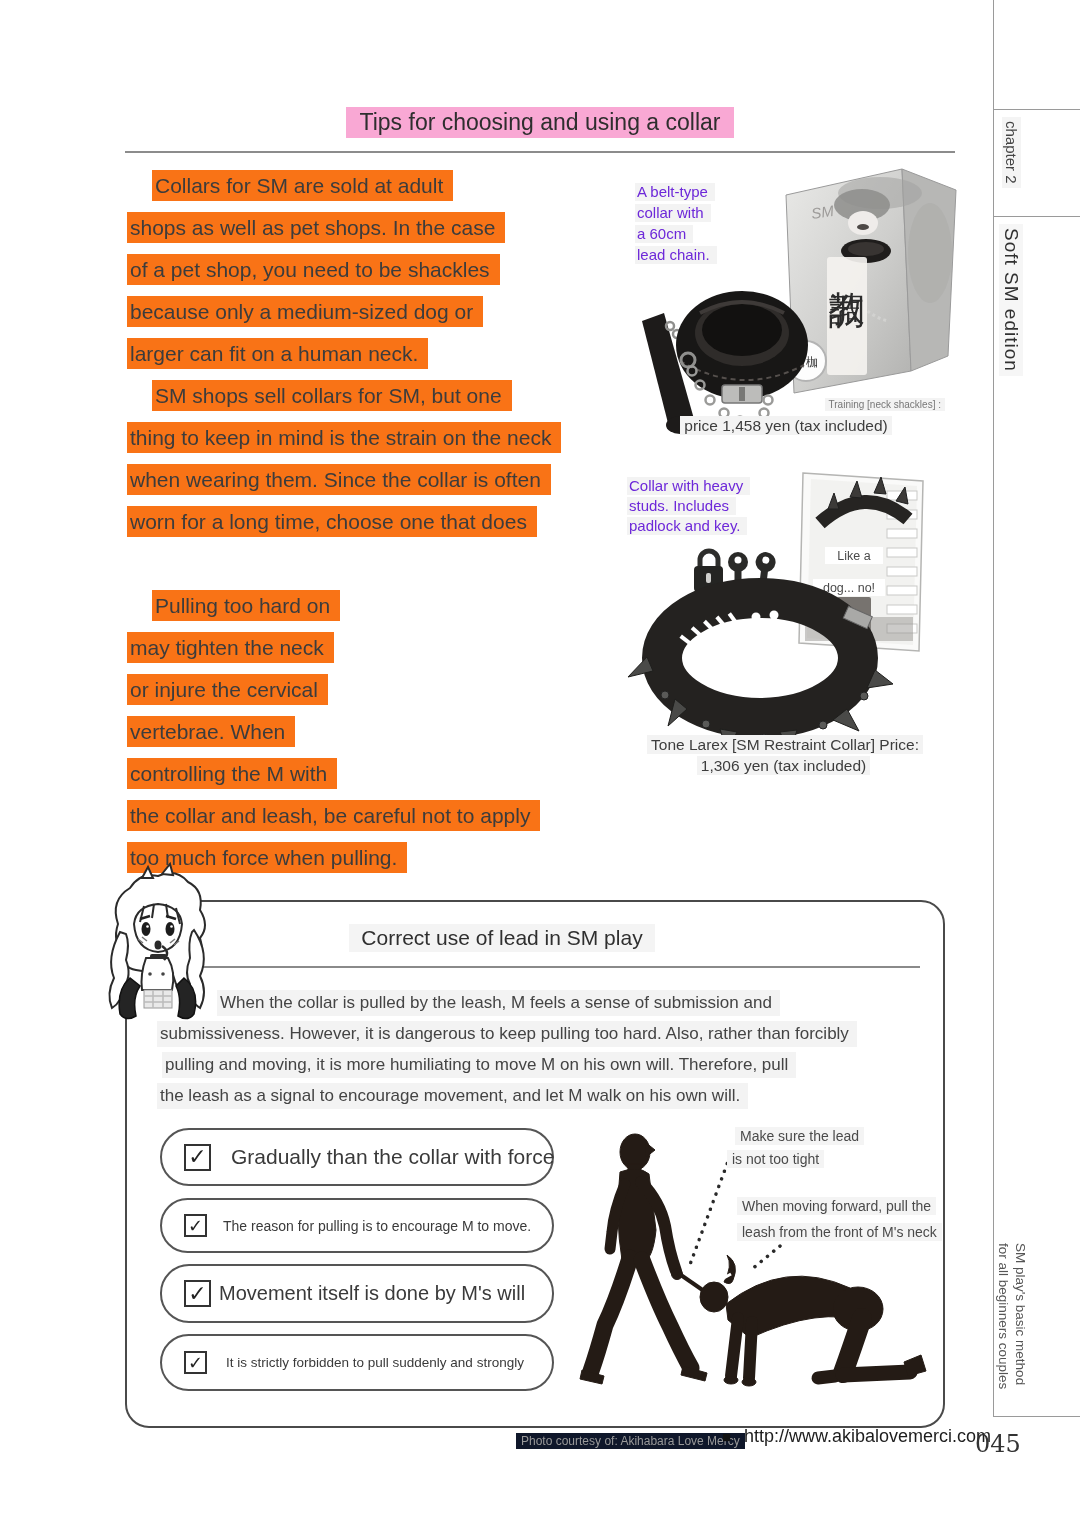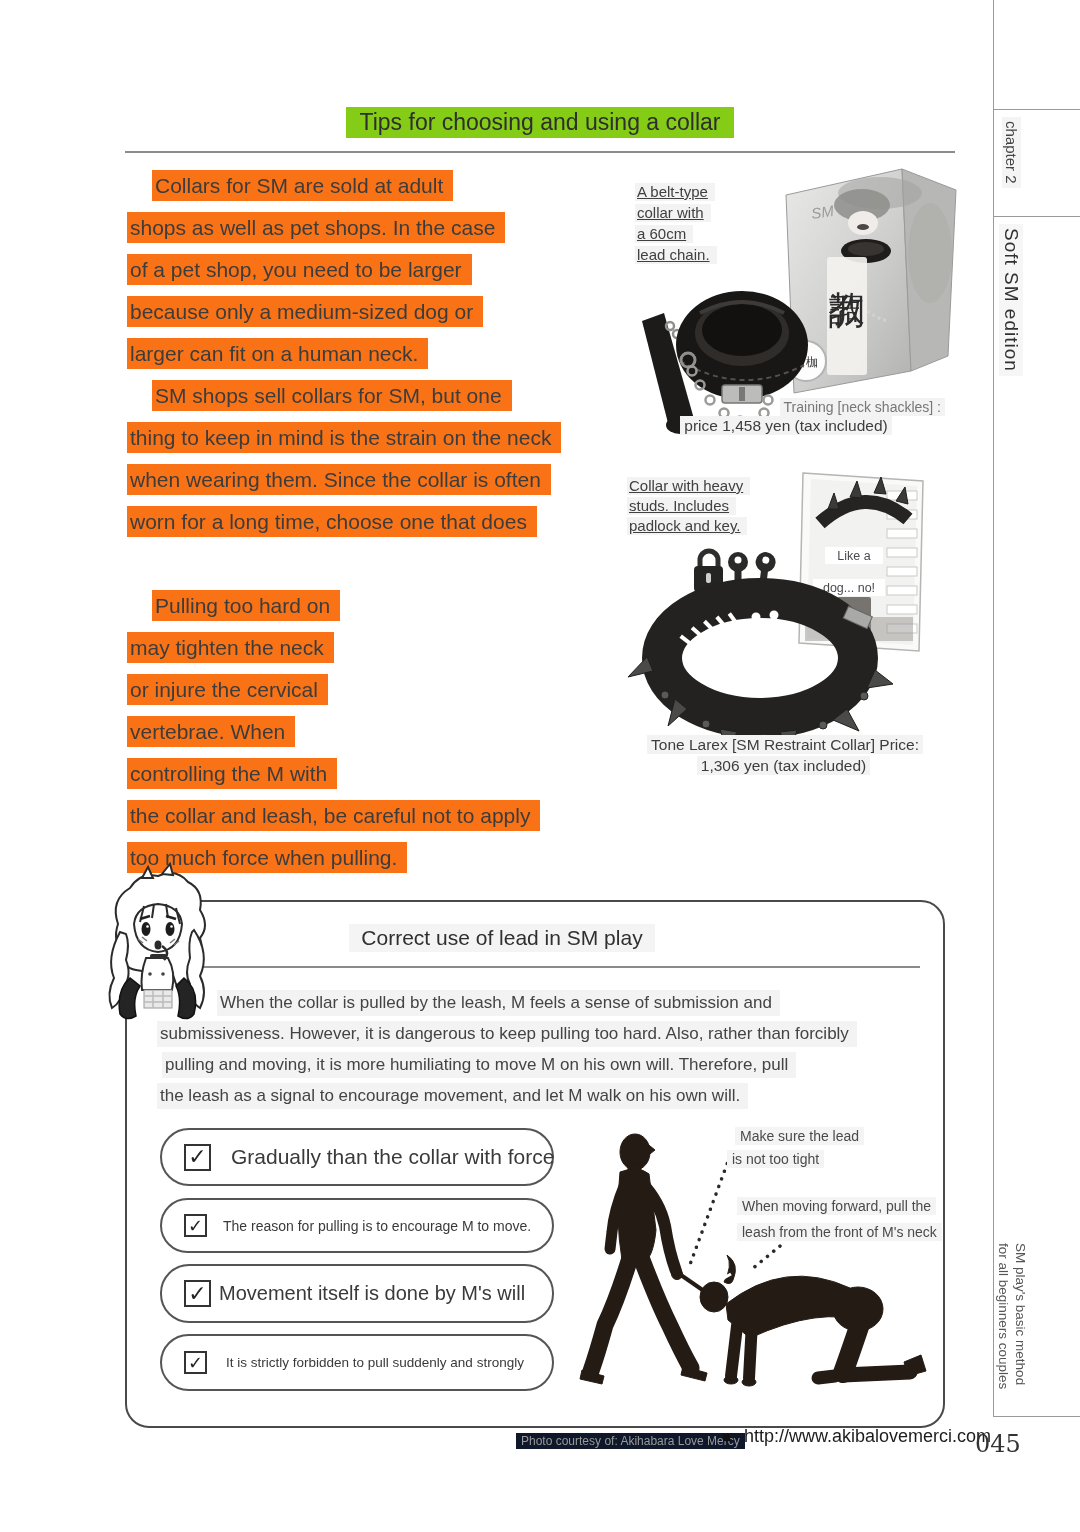--- a/index.html
+++ b/index.html
@@ -1,28 +1,28 @@
 <!DOCTYPE html>
 <html><head>
 <meta charset="utf-8">
 <style>
   html,body{margin:0;padding:0;background:#fff;}
   .page{position:relative;width:1080px;height:1532px;background:#fff;overflow:hidden;
         font-family:"Liberation Sans",sans-serif;color:#3a3a3a;}
   
   .page-title{position:absolute;top:107px;left:60px;width:960px;text-align:center;}
-  .page-title span{display:inline-block;font-size:23px;color:#2e2e2e;background:#84cc16;padding:2px 14px;}
+  .page-title span{display:inline-block;font-size:23px;color:#2e2e2e;background:#f9a8d4;padding:2px 14px;}
   .title-rule{position:absolute;top:151px;left:125px;width:830px;height:2px;background:#8c8c8c;}
   
   .bline{position:absolute;font-size:21px;line-height:29px;white-space:nowrap;color:#3c3c3c;
          background:#f97316;padding:1px 10px 1px 3px;}
   
-  .cap{position:absolute;font-size:15px;line-height:18px;white-space:nowrap;color:#404040;
-       background:#f3f3f3;padding:0 7px 0 2px;text-decoration:underline;}
-  .plabel{position:absolute;text-align:right;font-size:14px;color:#777;white-space:nowrap;}
+  .cap{position:absolute;font-size:15px;line-height:18px;white-space:nowrap;color:#6d28d9;
+       background:#f3f3f3;padding:0 7px 0 2px;}
+  .plabel{position:absolute;text-align:right;font-size:10px;color:#777;white-space:nowrap;}
   .pprice{position:absolute;text-align:center;font-size:15.5px;color:#3d3d3d;white-space:nowrap;}
   .plabel span,.pprice span{background:#f3f3f3;padding:1px 4px;}
   
   .lead-box{position:absolute;left:125px;top:900px;width:816px;height:524px;
             border:2px solid #4a4a4a;border-radius:24px;background:#fff;}
   .lead-title{position:absolute;top:22px;left:0;width:750px;text-align:center;}
   .lead-title span{display:inline-block;font-size:21px;color:#2f2f2f;background:#f4f4f4;padding:2px 12px;}
   .lead-rule{position:absolute;top:64px;left:55px;width:738px;height:1.5px;background:#8a8a8a;}
   .lbline{position:absolute;font-size:17px;line-height:24px;white-space:nowrap;color:#444;
           background:#f3f3f3;padding:1px 8px 1px 3px;}
@@ -58,21 +58,21 @@
 
 <div class="page">
 
   <div class="page-title">
     <span>Tips for choosing and using a collar</span>
   </div>
   <div class="title-rule"></div>
 
   <span class="bline" style="top:170px;left:152px">Collars for SM are sold at adult</span>
   <span class="bline" style="top:212px;left:127px">shops as well as pet shops. In the case</span>
-  <span class="bline" style="top:254px;left:127px">of a pet shop, you need to be larger</span>
+  <span class="bline" style="top:254px;left:127px">of a pet shop, you need to be shackles</span>
   <span class="bline" style="top:296px;left:127px">because only a medium-sized dog or</span>
   <span class="bline" style="top:338px;left:127px">larger can fit on a human neck.</span>
   <span class="bline" style="top:380px;left:152px">SM shops sell collars for SM, but one</span>
   <span class="bline" style="top:422px;left:127px">thing to keep in mind is the strain on the neck</span>
   <span class="bline" style="top:464px;left:127px">when wearing them. Since the collar is often</span>
   <span class="bline" style="top:506px;left:127px">worn for a long time, choose one that does</span>
   <span class="bline" style="top:590px;left:152px">Pulling too hard on</span>
   <span class="bline" style="top:632px;left:127px">may tighten the neck</span>
   <span class="bline" style="top:674px;left:127px">or injure the cervical</span>
   <span class="bline" style="top:716px;left:127px">vertebrae. When</span>

